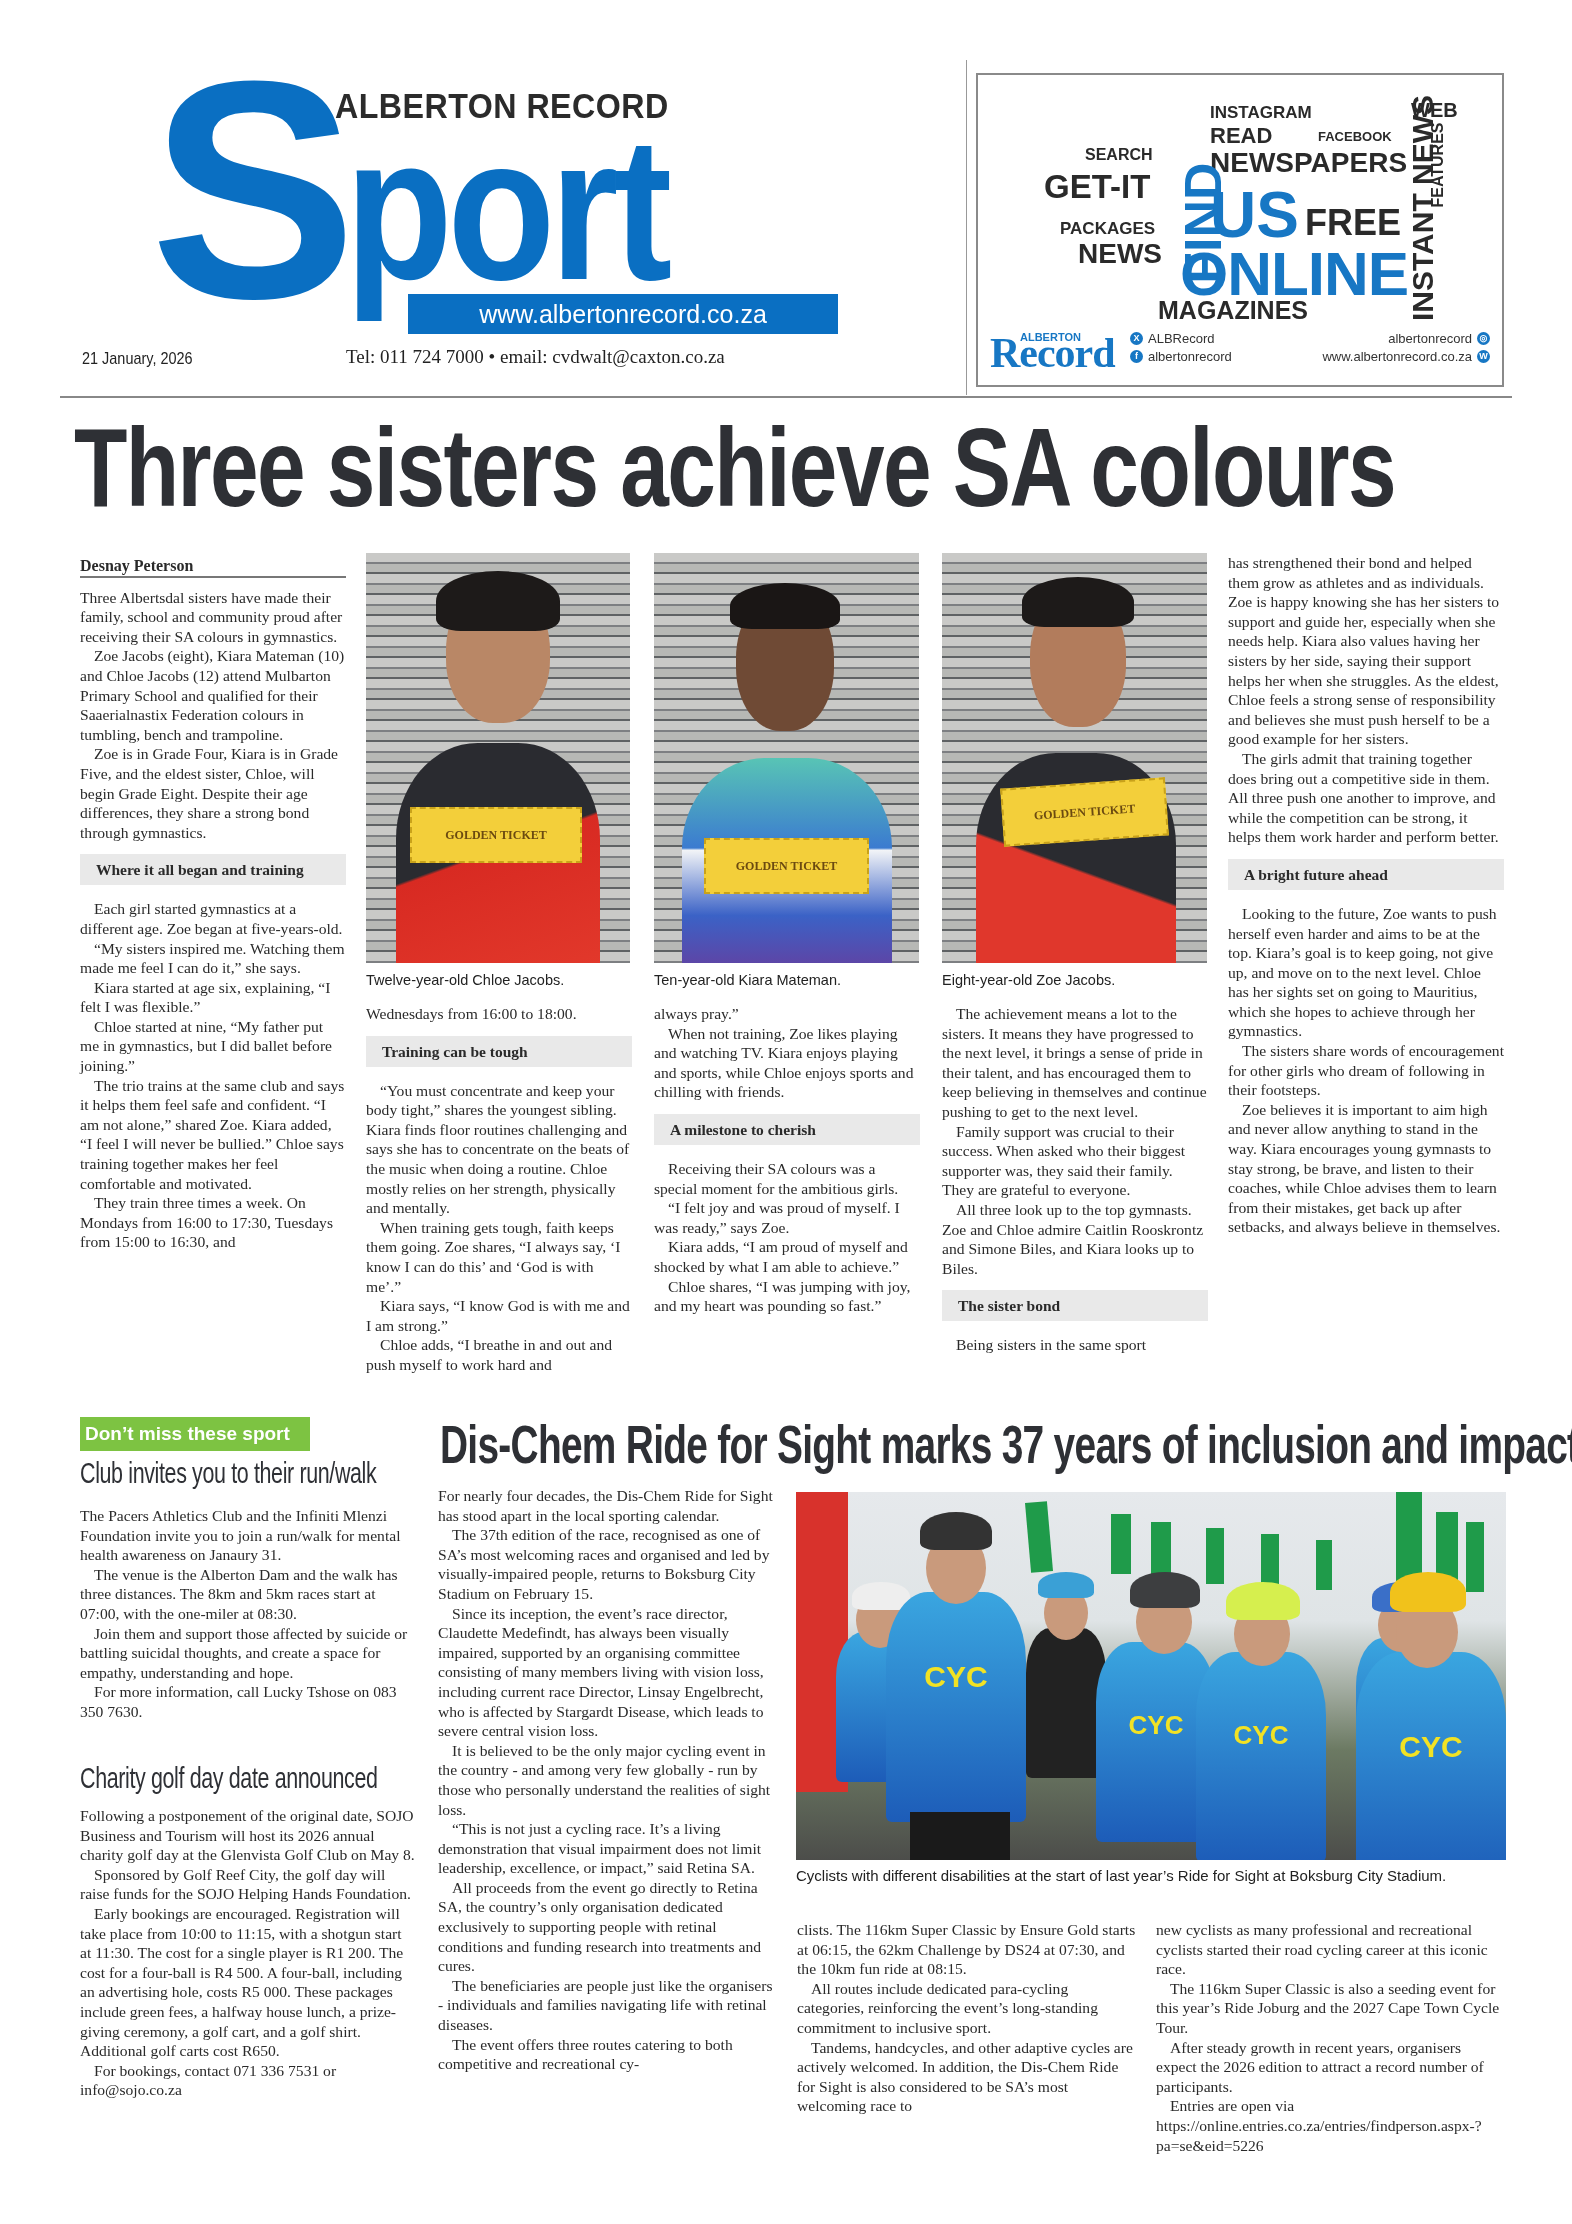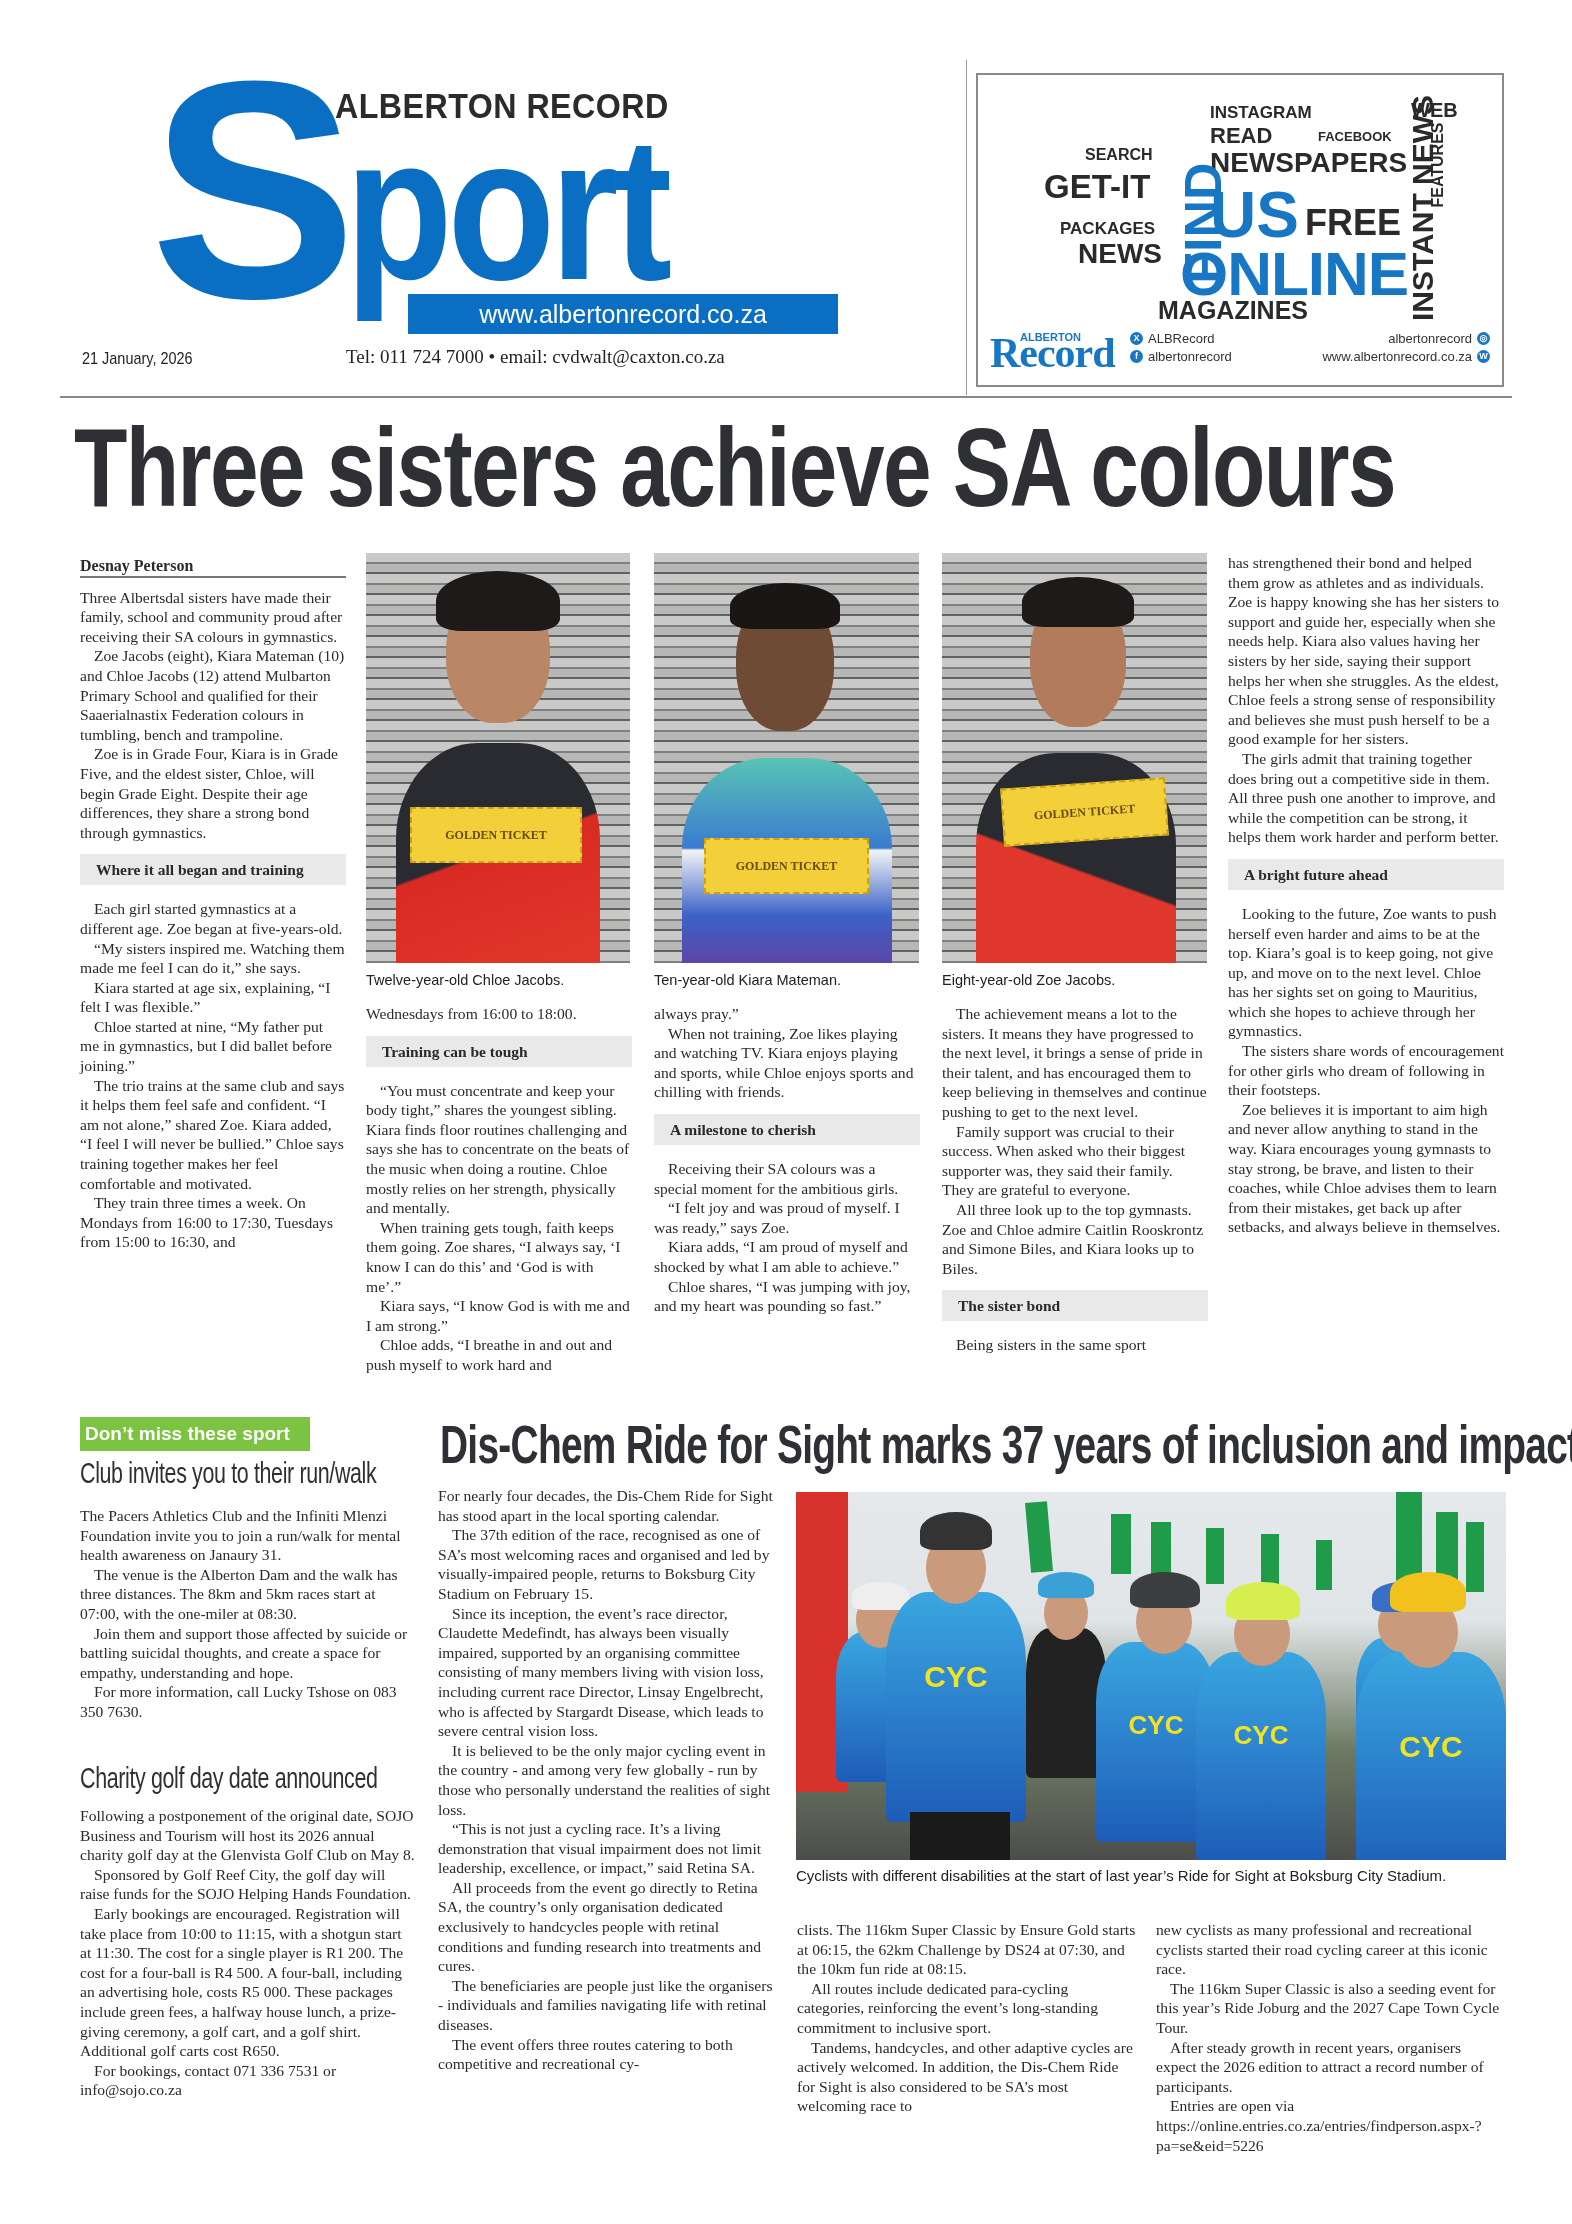--- a/index.html
+++ b/index.html
@@ -214,21 +214,21 @@
 </div>
 
 <h2 class="abs dis-title">Dis-Chem Ride for Sight marks 37 years of inclusion and impact</h2>
 
 <div class="col" style="left:438px;top:1486px;width:340px;">
   <p class="noind">For nearly four decades, the Dis-Chem Ride for Sight has stood apart in the local sporting calendar.</p>
   <p>The 37th edition of the race, recognised as one of SA’s most welcoming races and organised and led by visually-impaired people, returns to Boksburg City Stadium on February 15.</p>
   <p>Since its inception, the event’s race director, Claudette Medefindt, has always been visually impaired, supported by an organising committee consisting of many members living with vision loss, including current race Director, Linsay Engelbrecht, who is affected by Stargardt Disease, which leads to severe central vision loss.</p>
   <p>It is believed to be the only major cycling event in the country - and among very few globally - run by those who personally understand the realities of sight loss.</p>
   <p>“This is not just a cycling race. It’s a living demonstration that visual impairment does not limit leadership, excellence, or impact,” said Retina SA.</p>
-  <p>All proceeds from the event go directly to Retina SA, the country’s only organisation dedicated exclusively to handcycles people with retinal conditions and funding research into treatments and cures.</p>
+  <p>All proceeds from the event go directly to Retina SA, the country’s only organisation dedicated exclusively to supporting people with retinal conditions and funding research into treatments and cures.</p>
   <p>The beneficiaries are people just like the organisers - individuals and families navigating life with retinal diseases.</p>
   <p>The event offers three routes catering to both competitive and recreational cy-</p>
 </div>
 
 <div class="abs cyclists">
   <div style="position:absolute;left:0;top:0;width:52px;height:300px;background:#d8322c;"></div>
   <div class="flag" style="left:232px;top:10px;width:22px;height:70px;transform:rotate(-5deg);"></div>
   <div class="flag" style="left:315px;top:22px;width:20px;height:60px;"></div>
   <div class="flag" style="left:355px;top:30px;width:20px;height:58px;"></div>
   <div class="flag" style="left:410px;top:36px;width:18px;height:56px;"></div>

